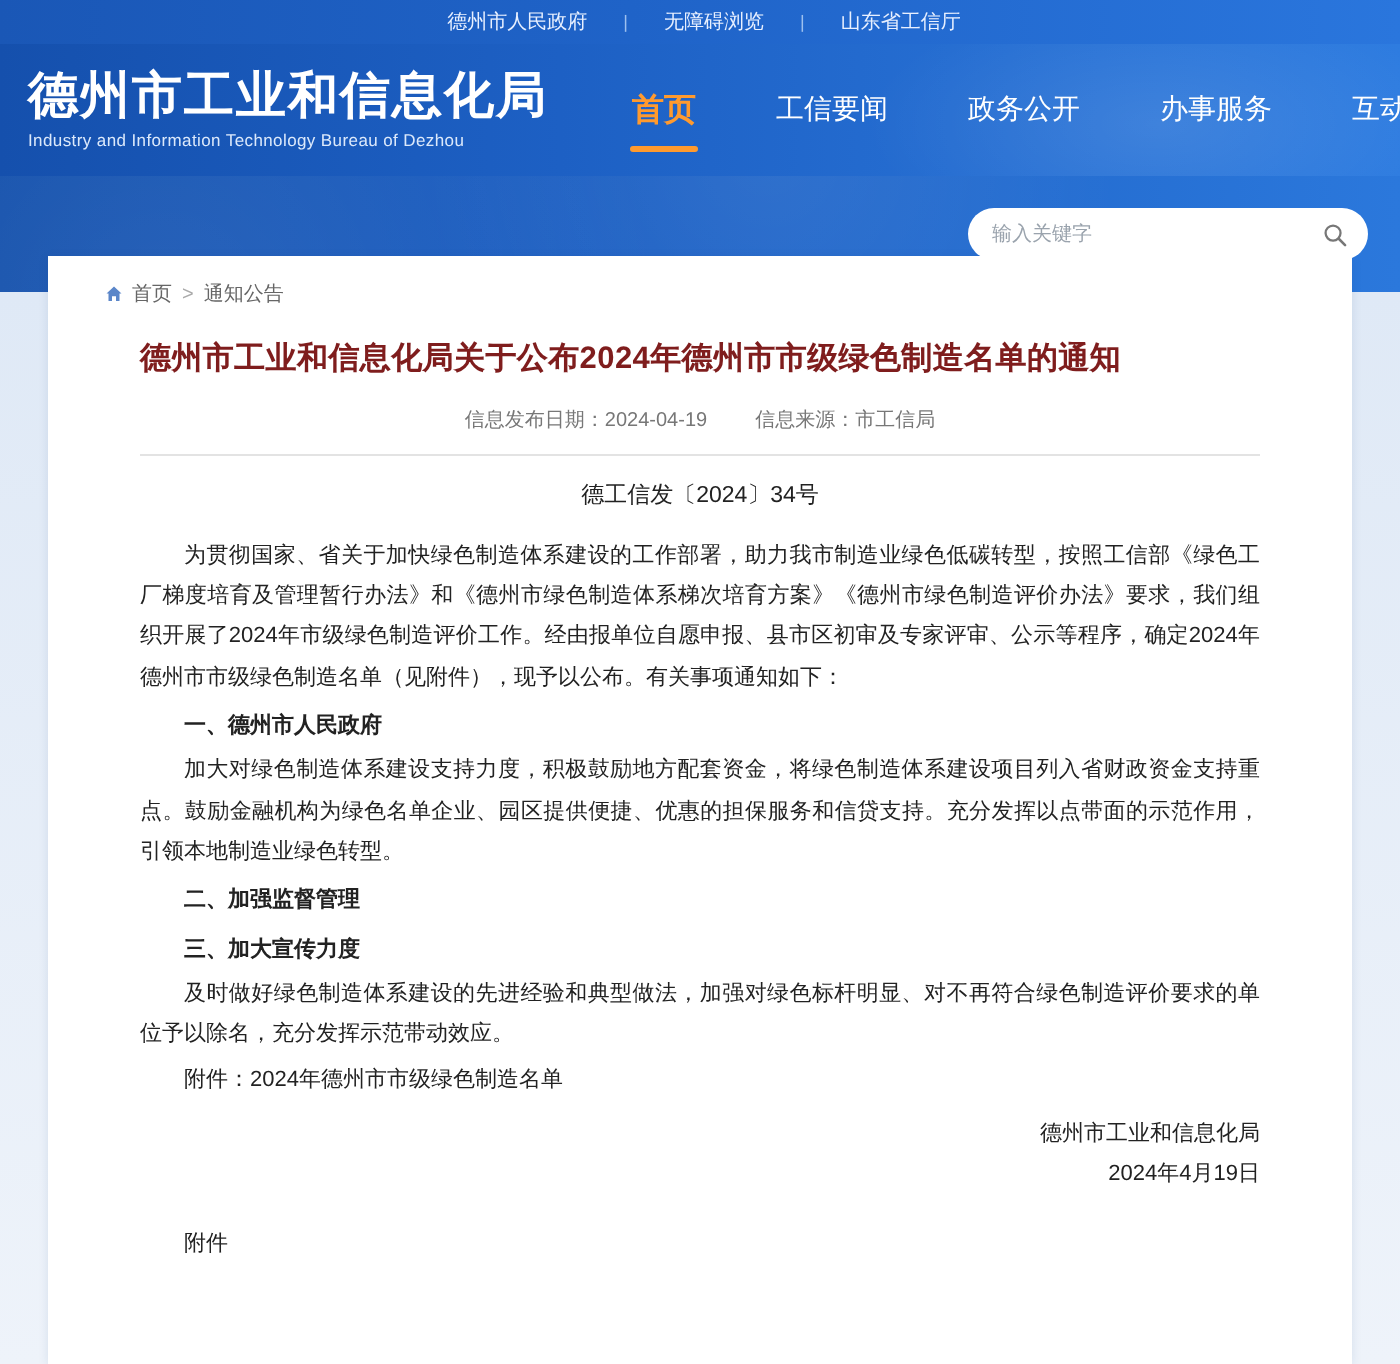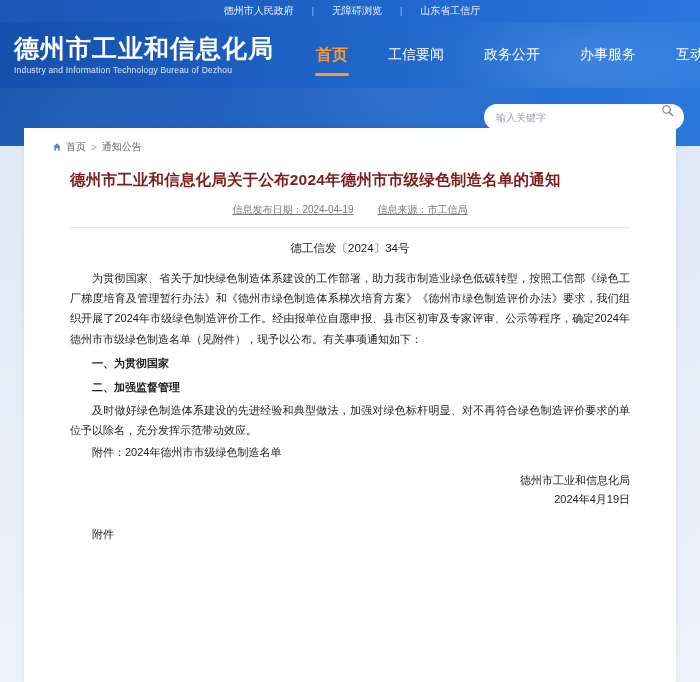--- a/index.html
+++ b/index.html
@@ -129,20 +129,21 @@
       radial-gradient(circle at 55% -20%, rgba(255,255,255,0.07) 0%, rgba(255,255,255,0) 45%);
     pointer-events: none;
   }
   .searchbox {
     position: relative;
     width: 200px;
     height: 26px;
     background: #ffffff;
     border-radius: 13px;
     display: flex;
+    align-items: center;
     padding: 0 10px;
     box-sizing: border-box;
     z-index: 2;
   }
   .searchbox input {
     border: none;
     outline: none;
     flex: 1;
     font-size: 10px;
     color: #333;
@@ -223,21 +224,20 @@
   .doc-meta {
     display: flex;
     justify-content: center;
     align-items: center;
     gap: 24px;
     font-size: 10px;
     color: #777;
     margin-top: 12px;
     padding-bottom: 10px;
     border-bottom: 1px solid #e3e3e3;
-    text-decoration: underline;
   }
 
   .doc-body {
     font-size: 11px;
     color: #222;
     line-height: 1.85;
     margin-top: 10px;
   }
   .wenhao {
     text-align: center;
@@ -328,24 +328,26 @@
         <span>信息来源：</span><span>市工信局</span>
       </div>
     </div>
 
     <div class="doc-body">
 
       <div class="wenhao">德工信发〔2024〕34号</div>
 
       <p class="para">为贯彻国家、省关于加快绿色制造体系建设的工作部署，助力我市制造业绿色低碳转型，按照工信部《绿色工厂梯度培育及管理暂行办法》和《德州市绿色制造体系梯次培育方案》《德州市绿色制造评价办法》要求，我们组织开展了2024年市级绿色制造评价工作。经由报单位自愿申报、县市区初审及专家评审、公示等程序，确定2024年德州市市级绿色制造名单（见附件），现予以公布。有关事项通知如下：</p>
 
-      <div class="section-head">一、为贯彻国家</div>
+      <div class="section-head">一、德州市人民政府</div>
+      <p class="para">加大对绿色制造体系建设支持力度，积极鼓励地方配套资金，将绿色制造体系建设项目列入省财政资金支持重点。鼓励金融机构为绿色名单企业、园区提供便捷、优惠的担保服务和信贷支持。充分发挥以点带面的示范作用，引领本地制造业绿色转型。</p>
 
       <div class="section-head">二、加强监督管理</div>
 
+      <div class="section-head">三、加大宣传力度</div>
       <p class="para">及时做好绿色制造体系建设的先进经验和典型做法，加强对绿色标杆明显、对不再符合绿色制造评价要求的单位予以除名，充分发挥示范带动效应。</p>
 
       <p class="para">附件：2024年德州市市级绿色制造名单</p>
 
       <div class="sign">
         <div>德州市工业和信息化局</div>
         <div>2024年4月19日</div>
       </div>
 
       <div class="attach-label">附件</div>

